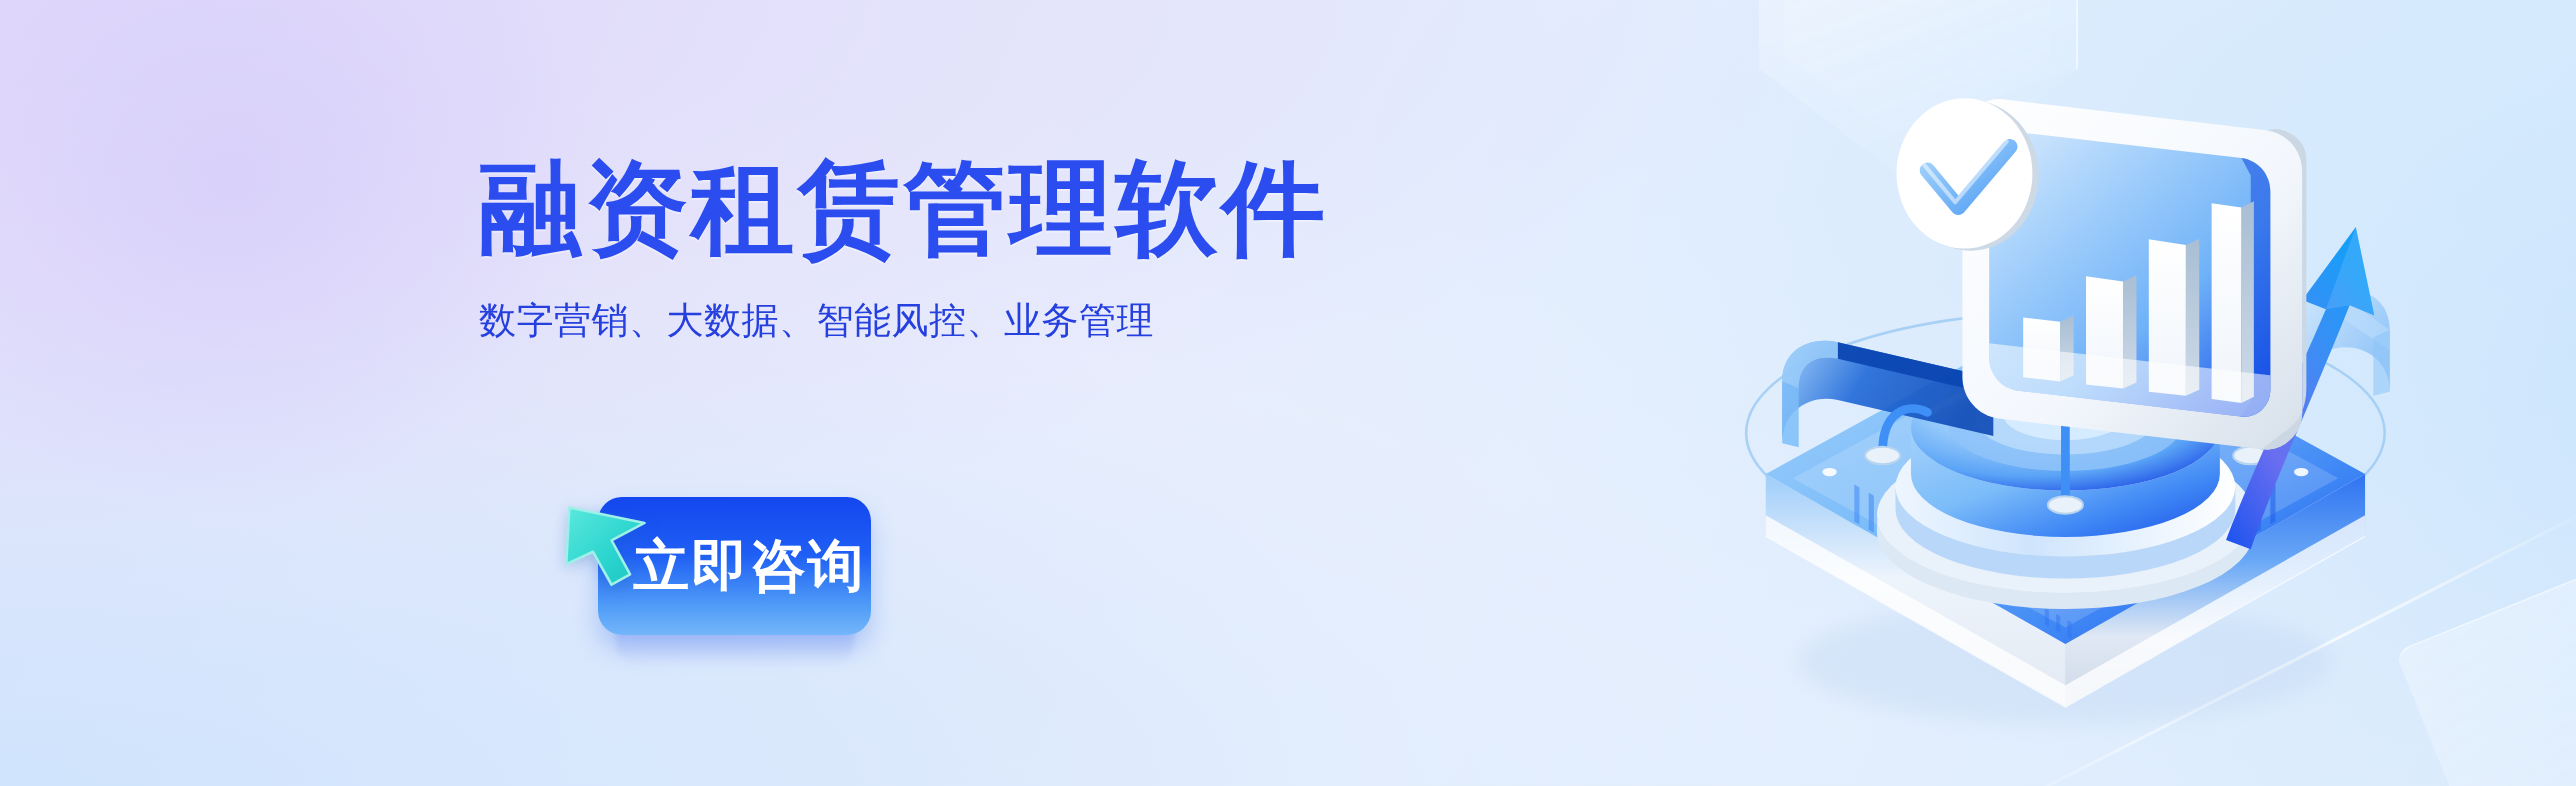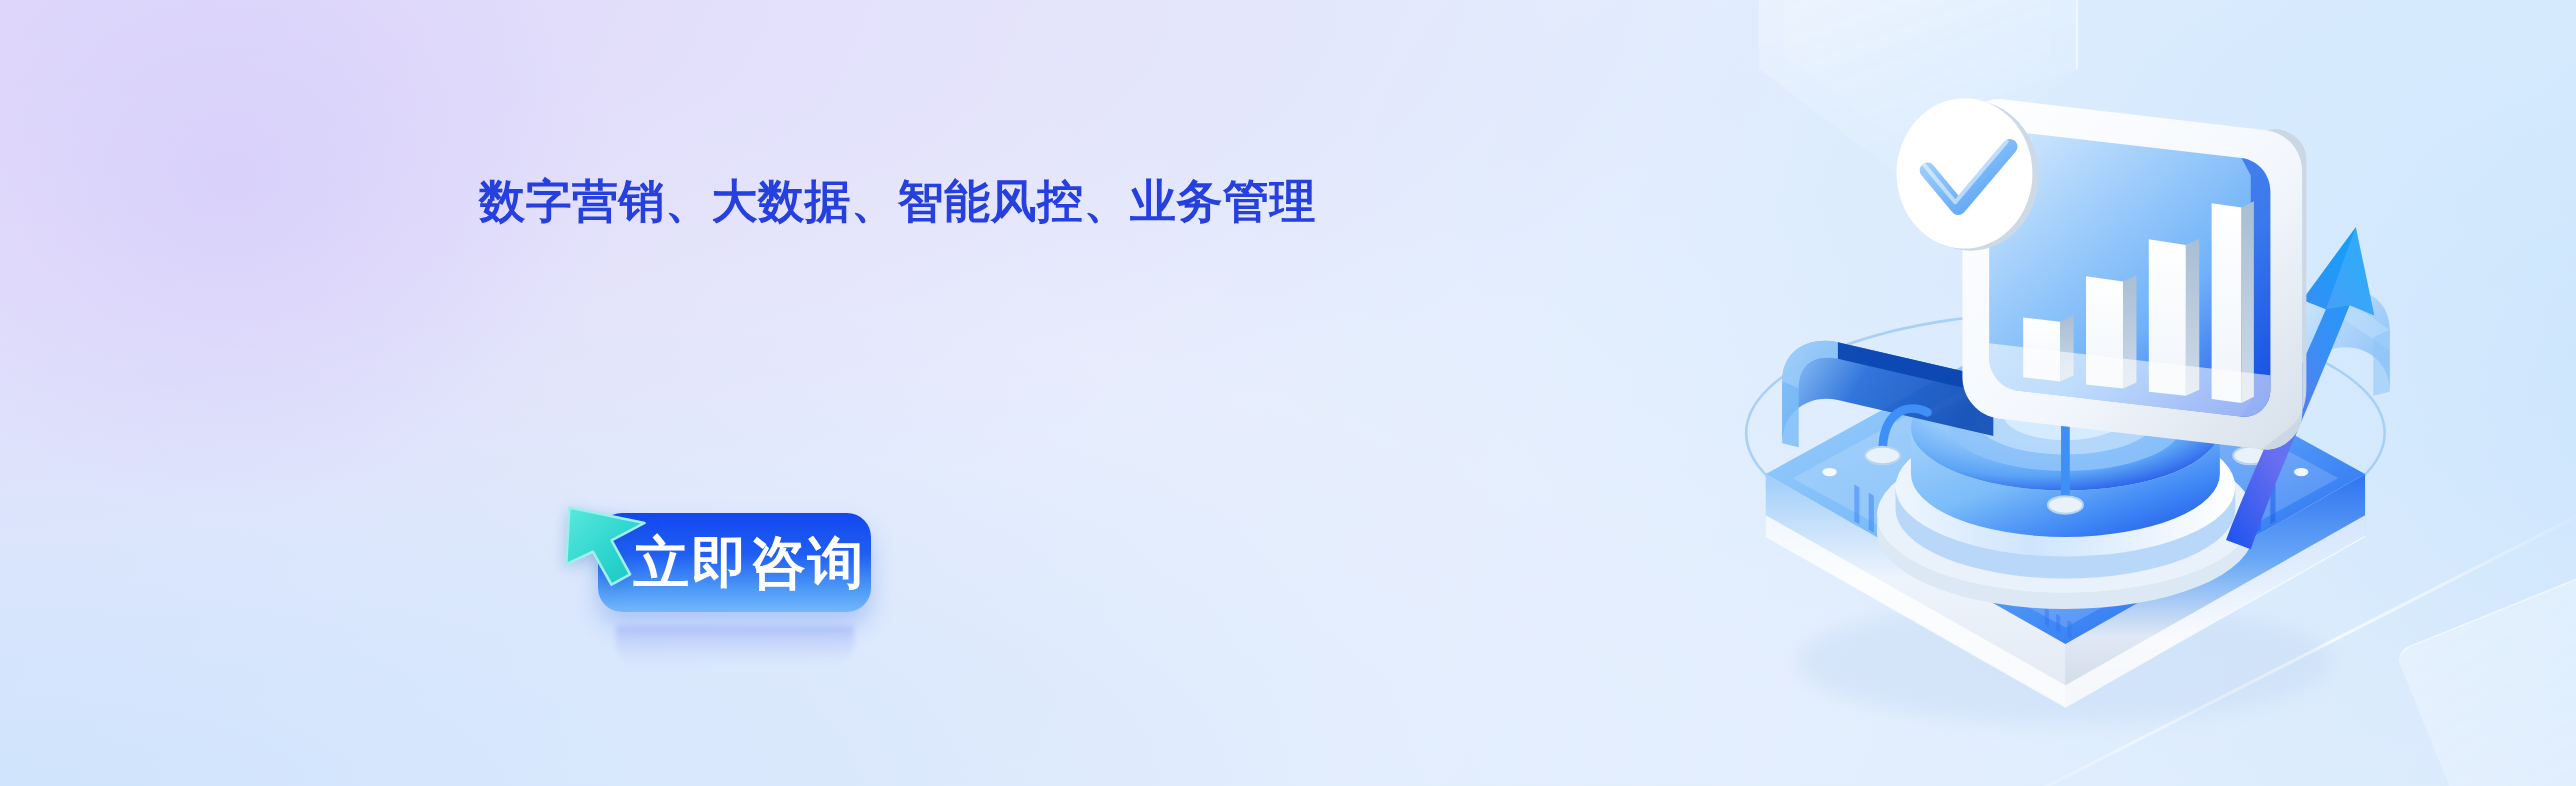--- a/index.html
+++ b/index.html
@@ -86,43 +86,42 @@
   .headline{
     font-size:103px;
     line-height:1.05;
     font-weight:bold;
     letter-spacing:3.1px;
     color:#2b4df0;
     white-space:nowrap;
     text-shadow:0 1.5px 0 rgba(255,255,255,.35);
   }
   .subline{
-    margin-top:16px;
-    font-size:46px;
+    margin-top:33px;
+    font-size:37px;
     line-height:1.34;
     color:#2540de;
     letter-spacing:0.5px;
-    font-weight:700;
+    font-weight:400;
   }
   .subline span{ display:block; white-space:nowrap; }
 
   
   .cta-wrap{
     position:absolute; left:598px; top:497px;
     width:361px; height:155px;
   }
   .cta{
     position:absolute; left:0; top:0;
-    width:273px; height:99px;
+    width:273px; height:138px;
     border-radius:24px;
     background:linear-gradient(180deg,#1347ef 0%,#1f5ff4 42%,#4e9bf7 78%,#74b6fa 100%);
     box-shadow:0 13.4px 24px rgba(35,96,230,.26);
     display:flex; align-items:center; justify-content:center;
     cursor:pointer;
-    margin-top:16px;
   }
   .cta-label{
     color:#ffffff;
     font-size:56px;
     font-weight:bold;
     letter-spacing:2.1px;
     margin-left:30px;
     line-height:1;
   }
   .cta-reflection{
@@ -152,20 +151,21 @@
 
   <div class="bg-glow-l"></div>
   <div class="bg-glow-r"></div>
   <div class="bg-chevron"></div>
   <div class="bg-cube"></div>
 
   <div class="bg-plate"></div>
   <div class="bg-diag"></div>
 
   <div class="copy">
+    <h1 class="headline">融资租赁管理软件</h1>
 
     <div class="subline">
       <span>数字营销、大数据、智能风控、业务管理</span>
     </div>
   </div>
 
   <div class="cta-wrap">
     <div class="cta-reflection"></div>
 
     <div class="cta">

